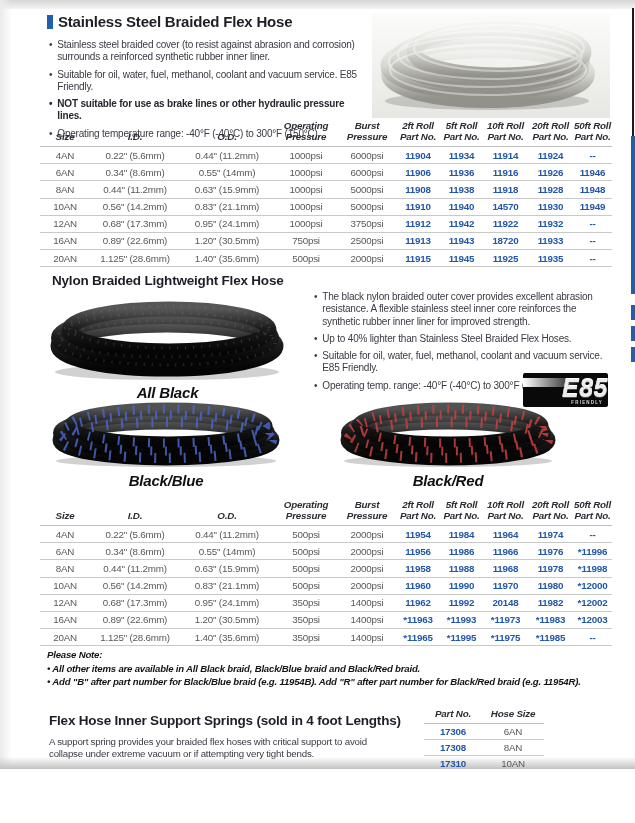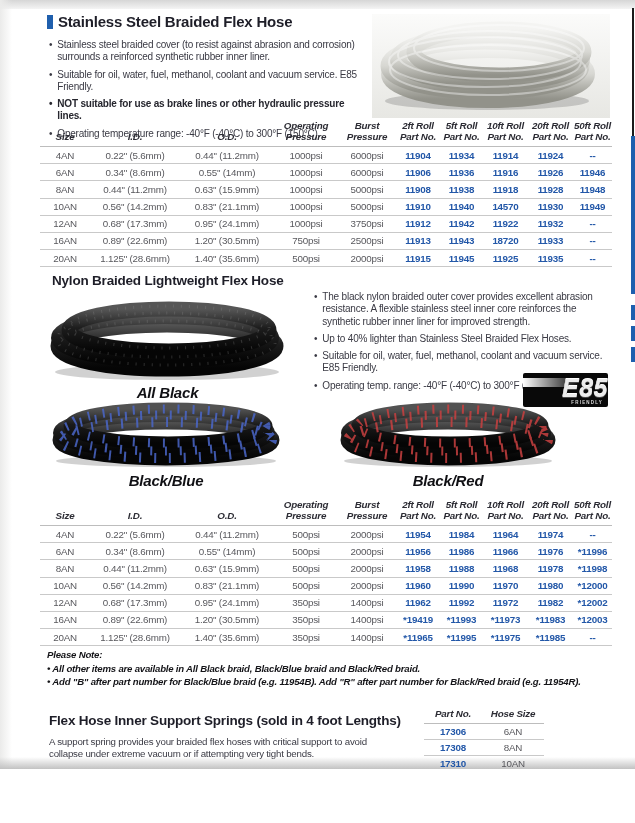--- a/index.html
+++ b/index.html
@@ -435,31 +435,31 @@
           <td class="c9">*12000</td>
         </tr>
         <tr>
           <td class="c0">12AN</td>
           <td class="c1">0.68" (17.3mm)</td>
           <td class="c2">0.95" (24.1mm)</td>
           <td class="c3">350psi</td>
           <td class="c4">1400psi</td>
           <td class="c5">11962</td>
           <td class="c6">11992</td>
-          <td class="c7">11972</td>
+          <td class="c7">20148</td>
           <td class="c8">11982</td>
           <td class="c9">*12002</td>
         </tr>
         <tr>
           <td class="c0">16AN</td>
           <td class="c1">0.89" (22.6mm)</td>
           <td class="c2">1.20" (30.5mm)</td>
           <td class="c3">350psi</td>
           <td class="c4">1400psi</td>
-          <td class="c5">*19419</td>
+          <td class="c5">*11963</td>
           <td class="c6">*11993</td>
           <td class="c7">*11973</td>
           <td class="c8">*11983</td>
           <td class="c9">*12003</td>
         </tr>
         <tr>
           <td class="c0">20AN</td>
           <td class="c1">1.125" (28.6mm)</td>
           <td class="c2">1.40" (35.6mm)</td>
           <td class="c3">350psi</td>

